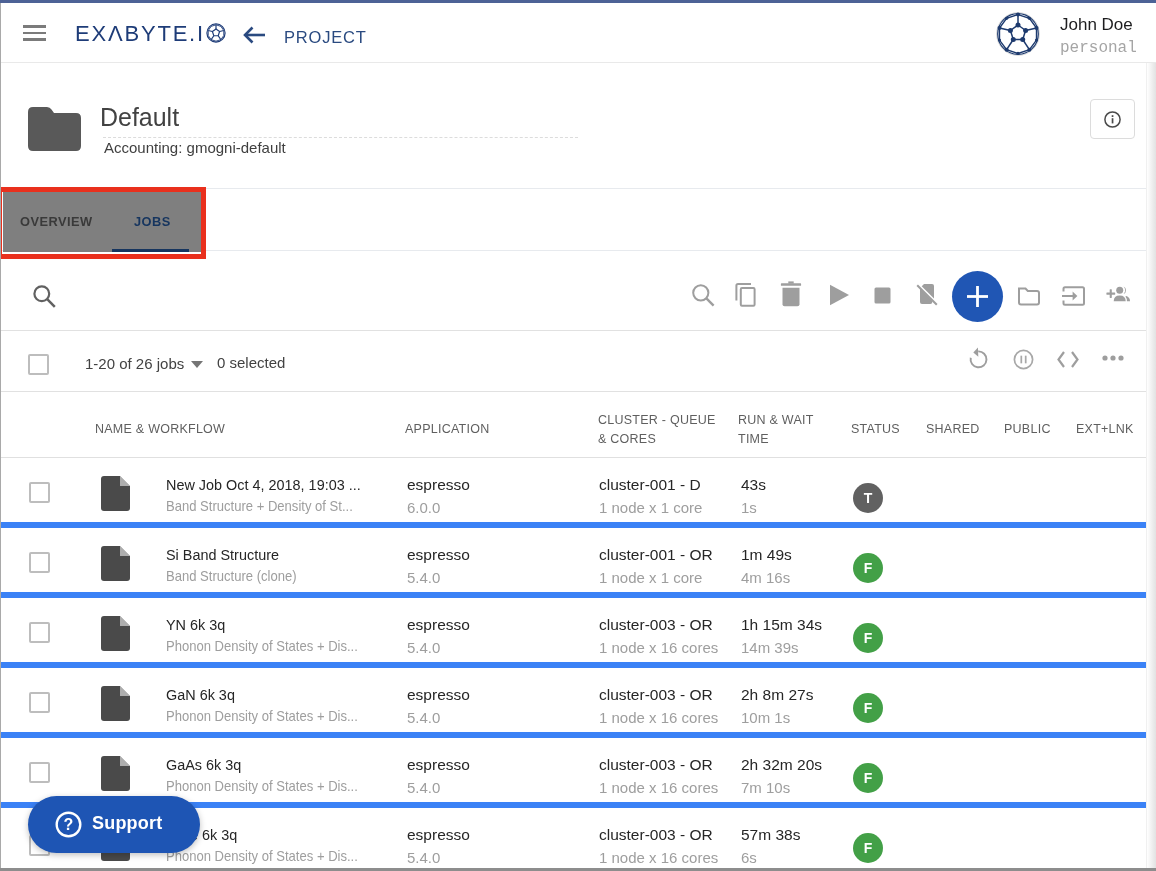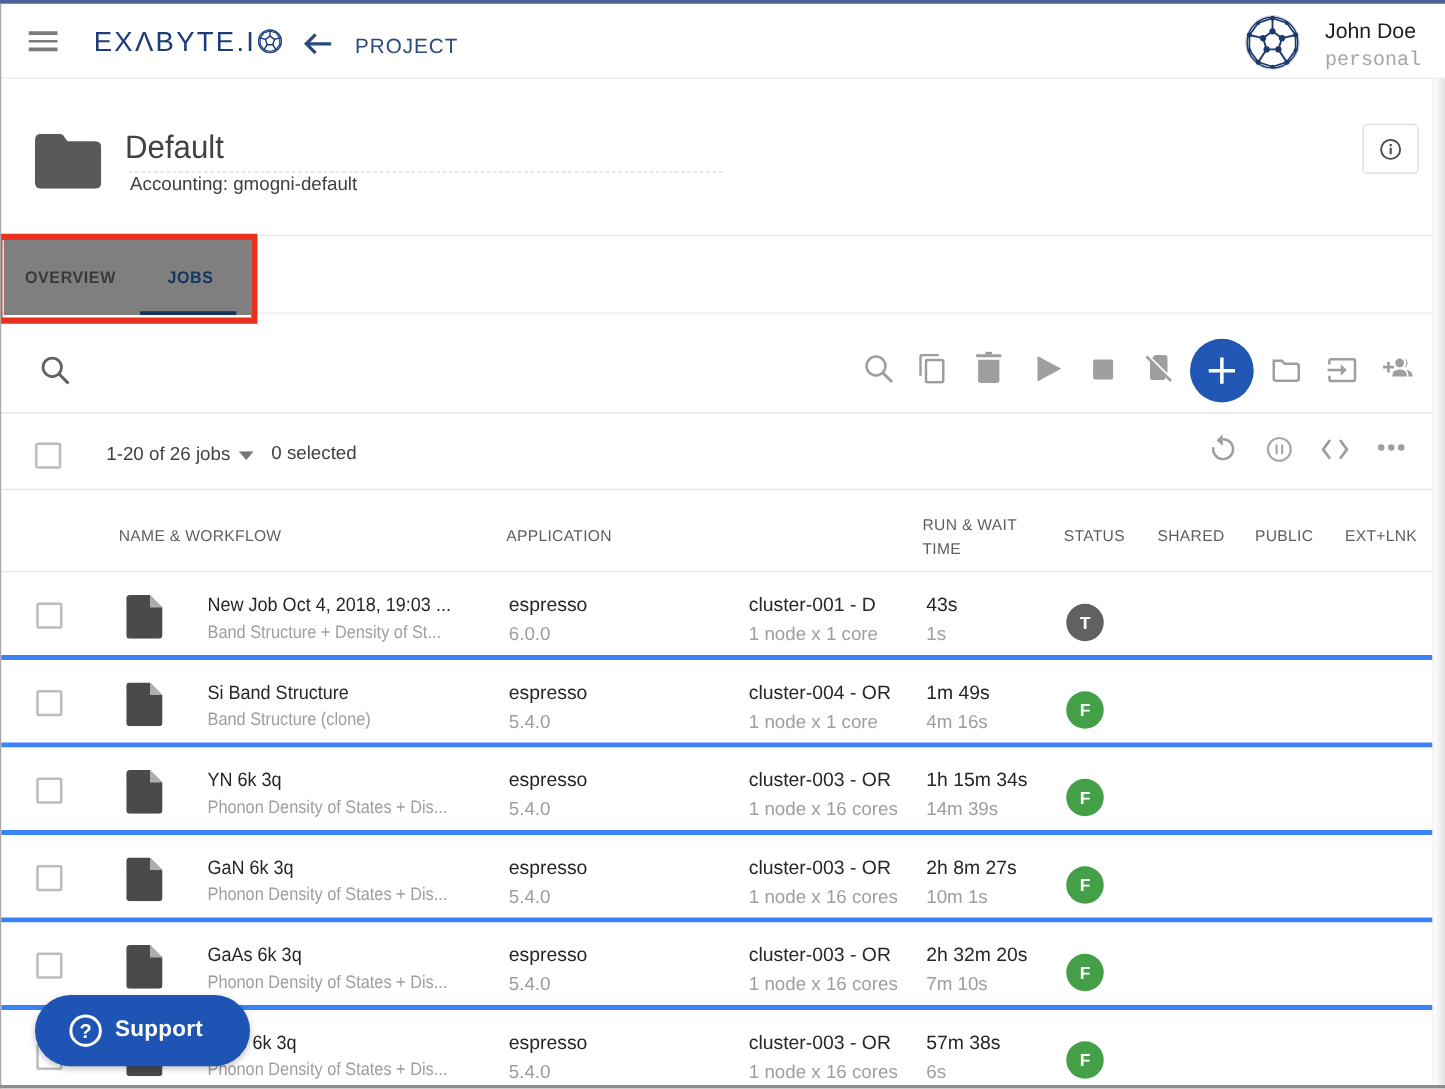--- a/index.html
+++ b/index.html
@@ -36,21 +36,21 @@
   #filterrow { left:1px; top:251px; width:1145px; height:80px; border-bottom:1px solid #e1e1e1; }
   #filtertext { left:70px; top:279px; font-size:24px; color:#9e9e9e; letter-spacing:7.6px; }
   
   #toolbar { left:1px; top:331px; width:1145px; height:61px; border-bottom:1px solid #e1e1e1; }
   .cbx { width:21px; height:21px; border:2px solid #bdbdbd; border-radius:2px; background:#fff; }
   #jobcount { left:85px; top:355px; font-size:15px; color:#424242; }
   #selcount { left:217px; top:354px; font-size:15px; color:#424242; }
   
   #thead { left:1px; top:392px; width:1145px; height:66px; border-bottom:1px solid #e0e0e0; }
   .th { position:absolute; font-size:12.5px; color:#5f5f5f; letter-spacing:0.25px; line-height:19px; }
-  .row { position:absolute; left:1px; width:1145px; height:70px; border-bottom:4px solid #3b82f6; background:#fff; }
+  .row { position:absolute; left:1px; width:1145px; height:70px; border-bottom:6px solid #3b82f6; background:#fff; }
   .c1 { position:absolute; left:165px; top:18px; width:265px; font-size:15.5px; font-weight:500; color:#262626;
         white-space:nowrap; overflow:hidden; transform:scaleX(0.93); transform-origin:left top; }
   .c1s { position:absolute; left:165px; top:40px; width:265px; font-size:14.5px; color:#9e9e9e; white-space:nowrap; overflow:hidden; transform:scaleX(0.90); transform-origin:left top;}
   .c2 { position:absolute; left:406px; top:18px; font-size:15.5px; font-weight:500; color:#262626; }
   .c2s { position:absolute; left:406px; top:41px; font-size:15px; color:#9e9e9e; }
   .c3 { position:absolute; left:598px; top:18px; font-size:15.5px; font-weight:500; color:#262626; }
   .c3s { position:absolute; left:598px; top:41px; font-size:15px; color:#9e9e9e; }
   .c4 { position:absolute; left:740px; top:18px; font-size:15.5px; font-weight:500; color:#262626; }
   .c4s { position:absolute; left:740px; top:41px; font-size:15px; color:#9e9e9e; }
   .status { position:absolute; left:852px; top:25px; width:30px; height:30px; border-radius:50%;
@@ -224,20 +224,21 @@
   </svg>
   <svg class="abs" style="left:1102px; top:355px" width="22" height="6" viewBox="0 0 22 6">
     <circle cx="3" cy="3" r="2.6" fill="#9e9e9e"></circle>
     <circle cx="11" cy="3" r="2.6" fill="#9e9e9e"></circle>
     <circle cx="19" cy="3" r="2.6" fill="#9e9e9e"></circle>
   </svg>
 
   <div id="thead" class="abs"></div>
   <div class="th" style="left:95px; top:420px">NAME &amp; WORKFLOW</div>
   <div class="th" style="left:405px; top:420px">APPLICATION</div>
+  <div class="th" style="left:598px; top:411px">CLUSTER - QUEUE<br>&amp; CORES</div>
   <div class="th" style="left:738px; top:411px">RUN &amp; WAIT<br>TIME</div>
   <div class="th" style="left:851px; top:420px">STATUS</div>
   <div class="th" style="left:926px; top:420px">SHARED</div>
   <div class="th" style="left:1004px; top:420px">PUBLIC</div>
   <div class="th" style="left:1076px; top:420px">EXT+LNK</div>
 
   <div id="rows">
       <div class="row" style="top: 458px;">
     <div class="rowcb cbx"></div>
     <svg class="fileic" width="29" height="35" viewBox="0 0 29 35">
@@ -257,21 +258,21 @@
       <div class="row" style="top: 528px;">
     <div class="rowcb cbx"></div>
     <svg class="fileic" width="29" height="35" viewBox="0 0 29 35">
       <path d="M3,0 L19,0 L29,10 L29,32 Q29,35 26,35 L3,35 Q0,35 0,32 L0,3 Q0,0 3,0 Z" fill="#4a4a4a"></path>
       <path d="M19,0 L29,10 L19,10 Z" fill="#fff" opacity="0.55"></path>
     </svg>
     <div class="c1">Si Band Structure</div>
         <div class="c1s">Band Structure (clone)</div>
     <div class="c2">espresso</div>
         <div class="c2s">5.4.0</div>
-    <div class="c3">cluster-004 - OR</div>
+    <div class="c3">cluster-001 - OR</div>
         <div class="c3s">1 node x 1 core</div>
     <div class="c4">1m 49s</div>
         <div class="c4s">4m 16s</div>
     <div class="status st-f">F</div>
       </div>
       <div class="row" style="top: 598px;">
     <div class="rowcb cbx"></div>
     <svg class="fileic" width="29" height="35" viewBox="0 0 29 35">
       <path d="M3,0 L19,0 L29,10 L29,32 Q29,35 26,35 L3,35 Q0,35 0,32 L0,3 Q0,0 3,0 Z" fill="#4a4a4a"></path>
       <path d="M19,0 L29,10 L19,10 Z" fill="#fff" opacity="0.55"></path>

